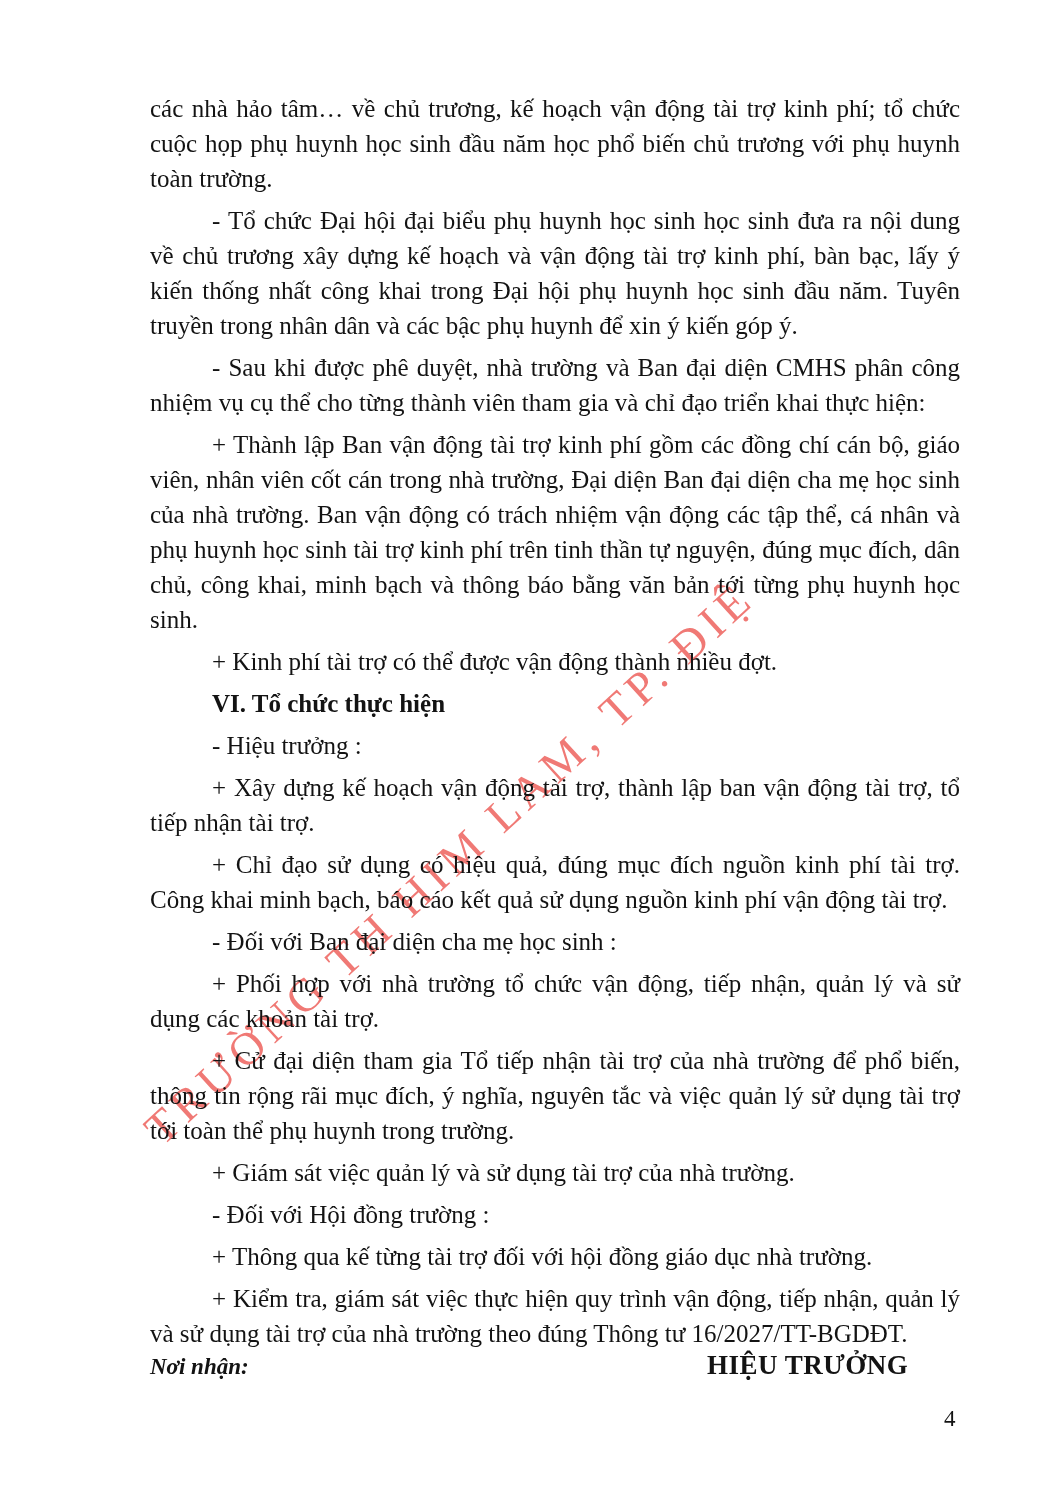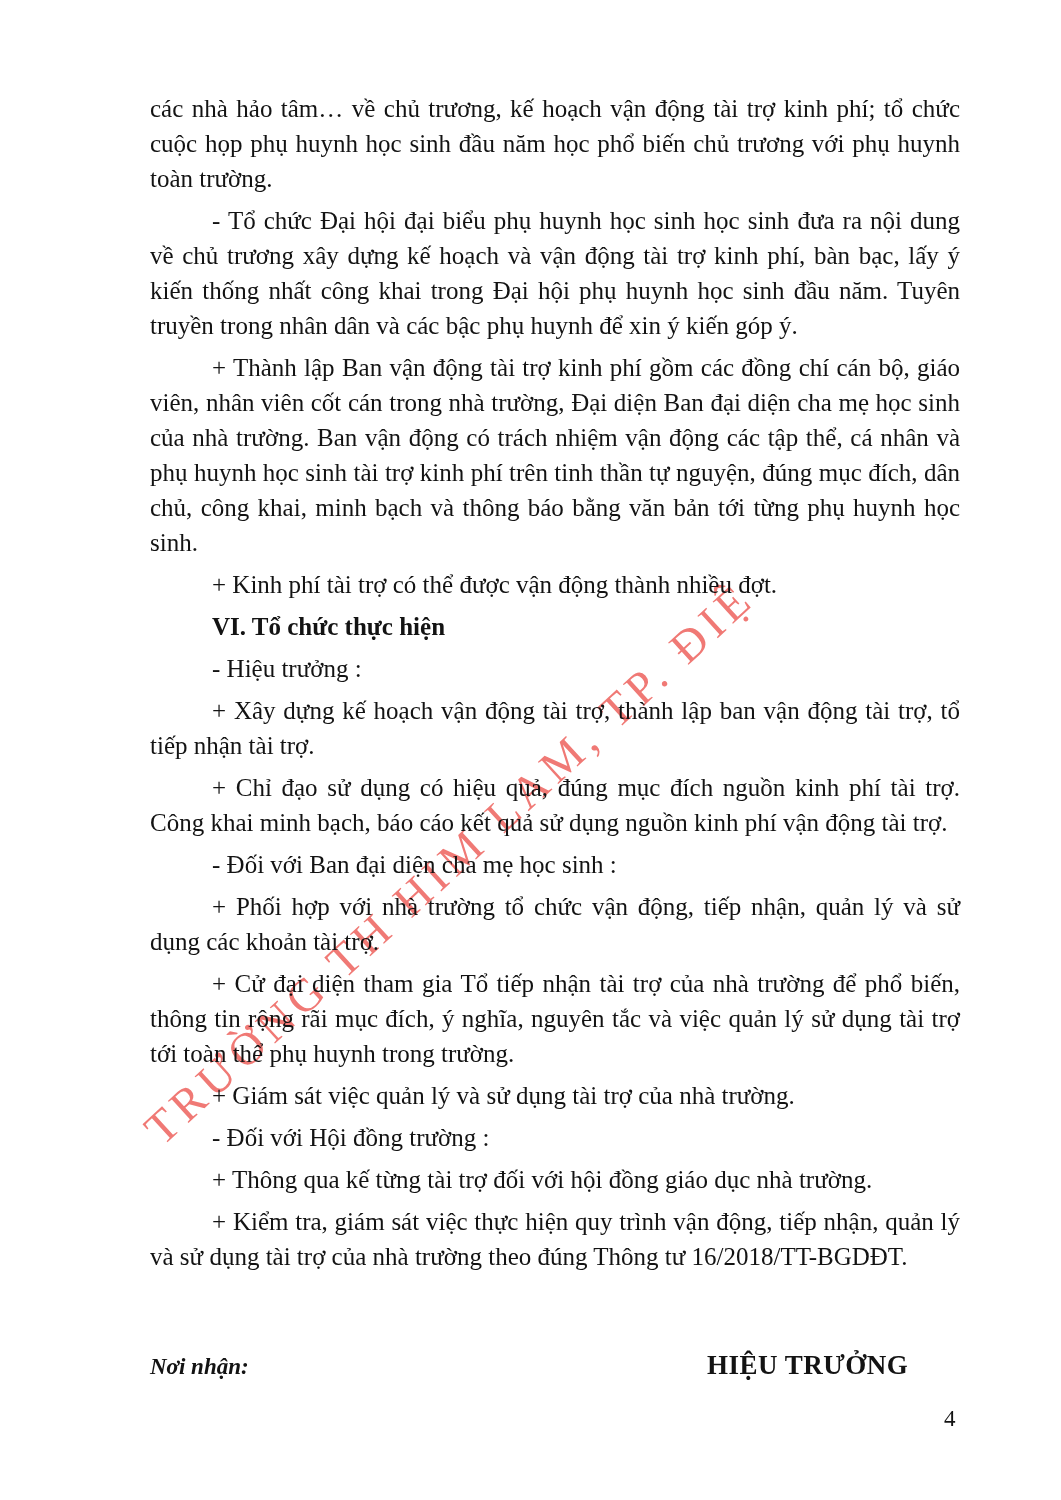--- a/index.html
+++ b/index.html
@@ -91,33 +91,34 @@
 </head>
 <body style="color: rgb(19, 19, 19);">
 
 <div class="page">
 
   <div class="watermark" style="color: rgb(238, 103, 98);">TRƯỜNG TH HIM LAM, TP. ĐIỆ</div>
 
   <div class="doc-body" id="doc-body">
       <p class="plain">các nhà hảo tâm… về chủ trương, kế hoạch vận động tài trợ kinh phí; tổ chức cuộc họp phụ huynh học sinh đầu năm học phổ biến chủ trương với phụ huynh toàn trường.</p>
       <p class="indent">- Tổ chức Đại hội đại biểu phụ huynh học sinh học sinh đưa ra nội dung về chủ trương xây dựng kế hoạch và vận động tài trợ kinh phí, bàn bạc, lấy ý kiến thống nhất công khai trong Đại hội phụ huynh học sinh đầu năm. Tuyên truyền trong nhân dân và các bậc phụ huynh để xin ý kiến góp ý.</p>
+      <p class="indent">- Sau khi được phê duyệt, nhà trường và Ban đại diện CMHS phân công nhiệm vụ cụ thể cho từng thành viên tham gia và chỉ đạo triển khai thực hiện:</p>
       <p class="indent">+ Thành lập Ban vận động tài trợ kinh phí gồm các đồng chí cán bộ, giáo viên, nhân viên cốt cán trong nhà trường, Đại diện Ban đại diện cha mẹ học sinh của nhà trường. Ban vận động có trách nhiệm vận động các tập thể, cá nhân và phụ huynh học sinh tài trợ kinh phí trên tinh thần tự nguyện, đúng mục đích, dân chủ, công khai, minh bạch và thông báo bằng văn bản tới từng phụ huynh học sinh.</p>
       <p class="indent">+ Kinh phí tài trợ có thể được vận động thành nhiều đợt.</p>
       <p class="heading">VI. Tổ chức thực hiện</p>
       <p class="indent">- Hiệu trưởng :</p>
       <p class="indent">+ Xây dựng kế hoạch vận động tài trợ, thành lập ban vận động tài trợ, tổ tiếp nhận tài trợ.</p>
       <p class="indent">+ Chỉ đạo sử dụng có hiệu quả, đúng mục đích nguồn kinh phí tài trợ. Công khai minh bạch, báo cáo kết quả sử dụng nguồn kinh phí vận động tài trợ.</p>
       <p class="indent">- Đối với Ban đại diện cha mẹ học sinh :</p>
       <p class="indent">+ Phối hợp với nhà trường tổ chức vận động, tiếp nhận, quản lý và sử dụng các khoản tài trợ.</p>
       <p class="indent">+ Cử đại diện tham gia Tổ tiếp nhận tài trợ của nhà trường để phổ biến, thông tin rộng rãi mục đích, ý nghĩa, nguyên tắc và việc quản lý sử dụng tài trợ tới toàn thể phụ huynh trong trường.</p>
       <p class="indent">+ Giám sát việc quản lý và sử dụng tài trợ của nhà trường.</p>
       <p class="indent">- Đối với Hội đồng trường :</p>
       <p class="indent">+ Thông qua kế từng tài trợ đối với hội đồng giáo dục nhà trường.</p>
-      <p class="indent">+ Kiểm tra, giám sát việc thực hiện quy trình vận động, tiếp nhận, quản lý và sử dụng tài trợ của nhà trường theo đúng Thông tư 16/2018/TT-BGDĐT.</p>
+      <p class="indent">+ Kiểm tra, giám sát việc thực hiện quy trình vận động, tiếp nhận, quản lý và sử dụng tài trợ của nhà trường theo đúng Thông tư 16/2027/TT-BGDĐT.</p>
     </div>
 
   <div class="footer-row">
     <span class="recipients">Nơi nhận:</span>
     <span class="signer">HIỆU TRƯỞNG</span>
   </div>
 
   <div class="page-number">4</div>
 
 </div>

